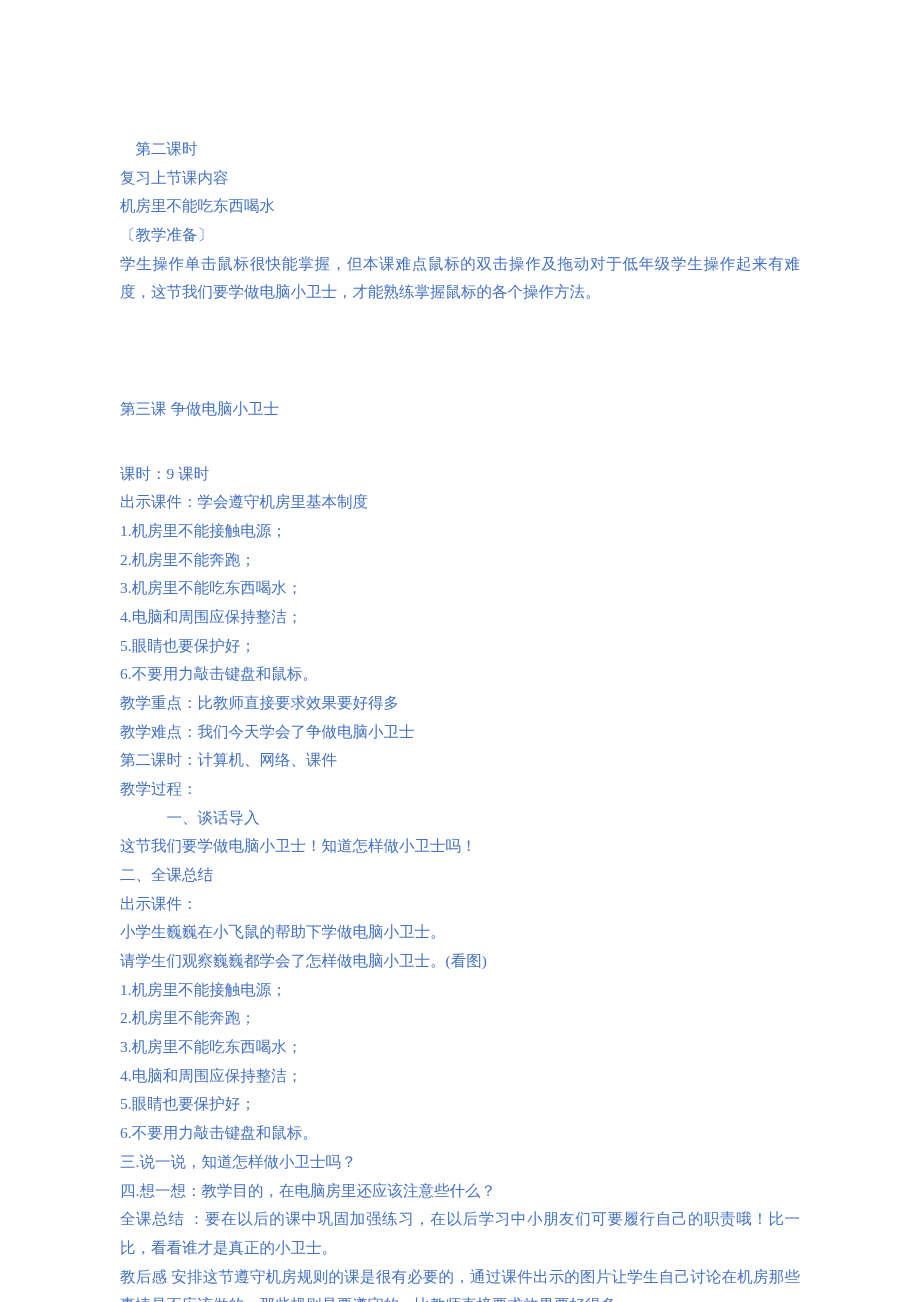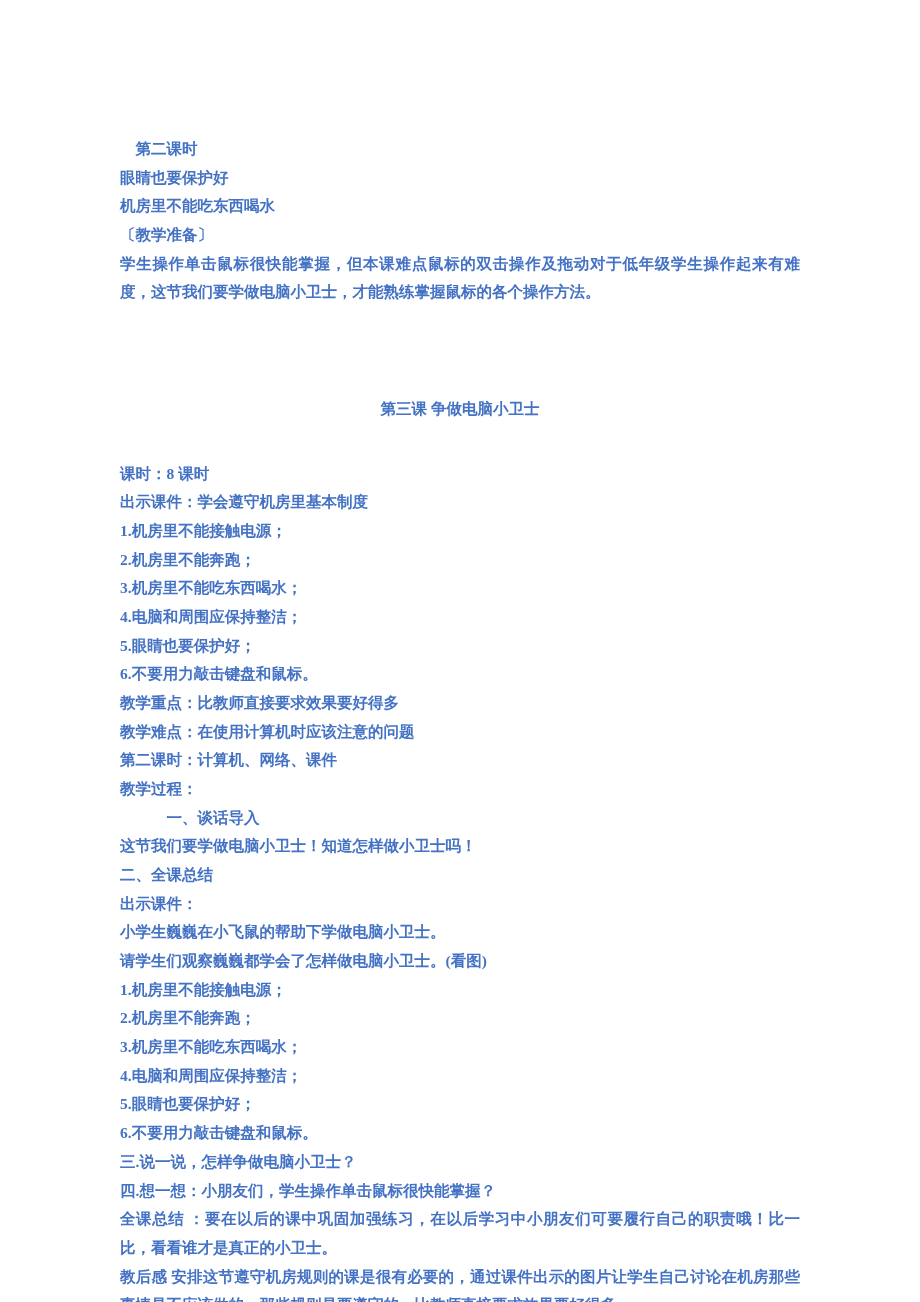--- a/index.html
+++ b/index.html
@@ -1,77 +1,75 @@
 <!DOCTYPE html>
 <html><head>
   <meta charset="utf-8">
   <style>
     * {
       margin: 0;
       padding: 0;
       box-sizing: border-box;
-      font-weight: bold;
     }
     body {
       width: 920px;
       min-height: 1302px;
       background: #ffffff;
       font-family: "SimSun", "宋体", serif;
       font-size: 15.5px;
       line-height: 1.85;
       color: #4472C4;
       padding: 135px 120px 60px 120px;
     }
     .indent-1 {
       text-indent: 1em;
     }
     .indent-big {
       text-indent: 3em;
     }
     .section-title {
-      text-align: center;
       margin-top: 88px;
       margin-bottom: 36px;
     }
     p {
       margin: 0;
       text-align: justify;
     }
   </style>
 </head>
 <body>
 
 <p class="indent-1">  第二课时</p>
-<p>眼睛也要保护好</p>
+<p>复习上节课内容</p>
 <p>机房里不能吃东西喝水</p>
 <p>〔教学准备〕</p>
 <p>学生操作单击鼠标很快能掌握，但本课难点鼠标的双击操作及拖动对于低年级学生操作起来有难度，这节我们要学做电脑小卫士，才能熟练掌握鼠标的各个操作方法。</p>
 
 <p class="section-title">第三课 争做电脑小卫士</p>
 
-<p>课时：8 课时</p>
+<p>课时：9 课时</p>
 <p>出示课件：学会遵守机房里基本制度</p>
 <p>1.机房里不能接触电源；</p>
 <p>2.机房里不能奔跑；</p>
 <p>3.机房里不能吃东西喝水；</p>
 <p>4.电脑和周围应保持整洁；</p>
 <p>5.眼睛也要保护好；</p>
 <p>6.不要用力敲击键盘和鼠标。</p>
 <p>教学重点：比教师直接要求效果要好得多</p>
-<p>教学难点：在使用计算机时应该注意的问题</p>
+<p>教学难点：我们今天学会了争做电脑小卫士</p>
 <p>第二课时：计算机、网络、课件</p>
 <p>教学过程：</p>
 <p class="indent-big">一、谈话导入</p>
 <p>这节我们要学做电脑小卫士！知道怎样做小卫士吗！</p>
 <p>二、全课总结</p>
 <p>出示课件：</p>
 <p>小学生巍巍在小飞鼠的帮助下学做电脑小卫士。</p>
 <p>请学生们观察巍巍都学会了怎样做电脑小卫士。(看图)</p>
 <p>1.机房里不能接触电源；</p>
 <p>2.机房里不能奔跑；</p>
 <p>3.机房里不能吃东西喝水；</p>
 <p>4.电脑和周围应保持整洁；</p>
 <p>5.眼睛也要保护好；</p>
 <p>6.不要用力敲击键盘和鼠标。</p>
-<p>三.说一说，怎样争做电脑小卫士？</p>
-<p>四.想一想：小朋友们，学生操作单击鼠标很快能掌握？</p>
+<p>三.说一说，知道怎样做小卫士吗？</p>
+<p>四.想一想：教学目的，在电脑房里还应该注意些什么？</p>
 <p>全课总结 ：要在以后的课中巩固加强练习，在以后学习中小朋友们可要履行自己的职责哦！比一比，看看谁才是真正的小卫士。</p>
 <p>教后感 安排这节遵守机房规则的课是很有必要的，通过课件出示的图片让学生自己讨论在机房那些事情是不应该做的，那些规则是要遵守的，比教师直接要求效果要好得多。</p>
 
 </body></html>

